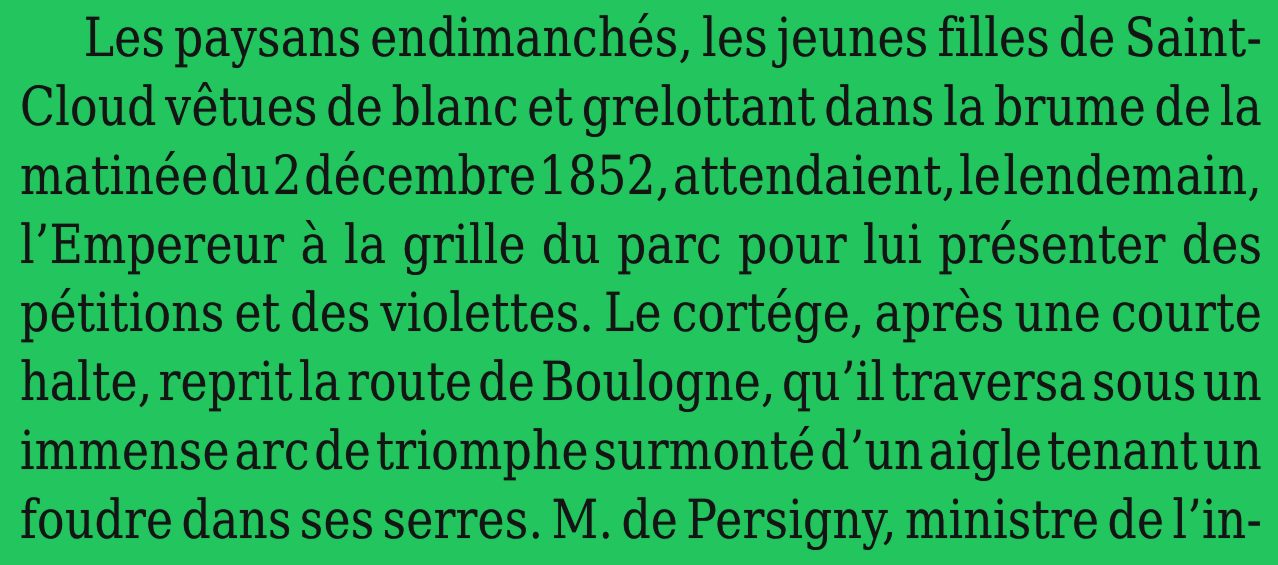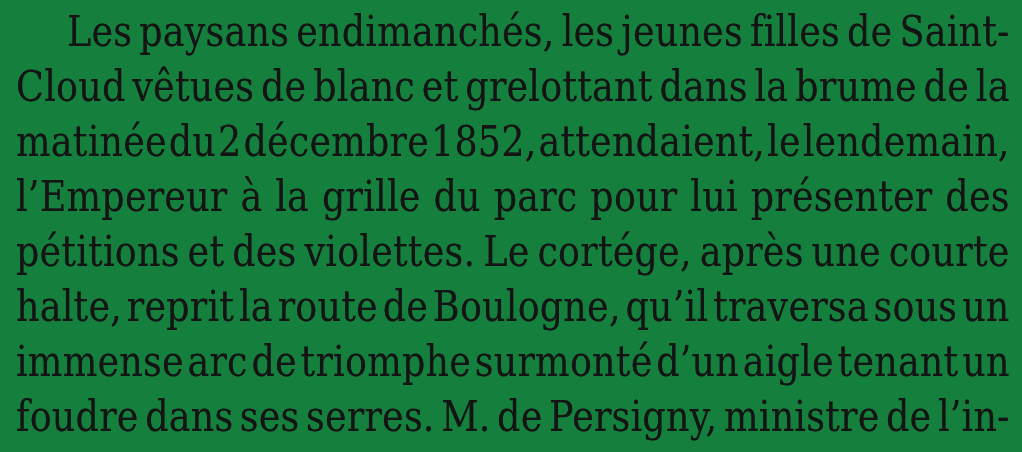--- a/index.html
+++ b/index.html
@@ -5,21 +5,21 @@
   html, body {
     margin: 0;
     padding: 0;
     background: #ffffff;
     overflow: hidden;
   }
   .page {
     position: relative;
     width: 1022px;
     height: 452px;
-    background: #15803d;
+    background: #22c55e;
     overflow: hidden;
   }
   .text-block {
     position: absolute;
     left: 16px;
     top: 4px;
     width: 1169px;                 
     transform: scaleX(0.85);       
     transform-origin: 0 0;
     font-family: "DejaVu Serif", "Liberation Serif", serif;

